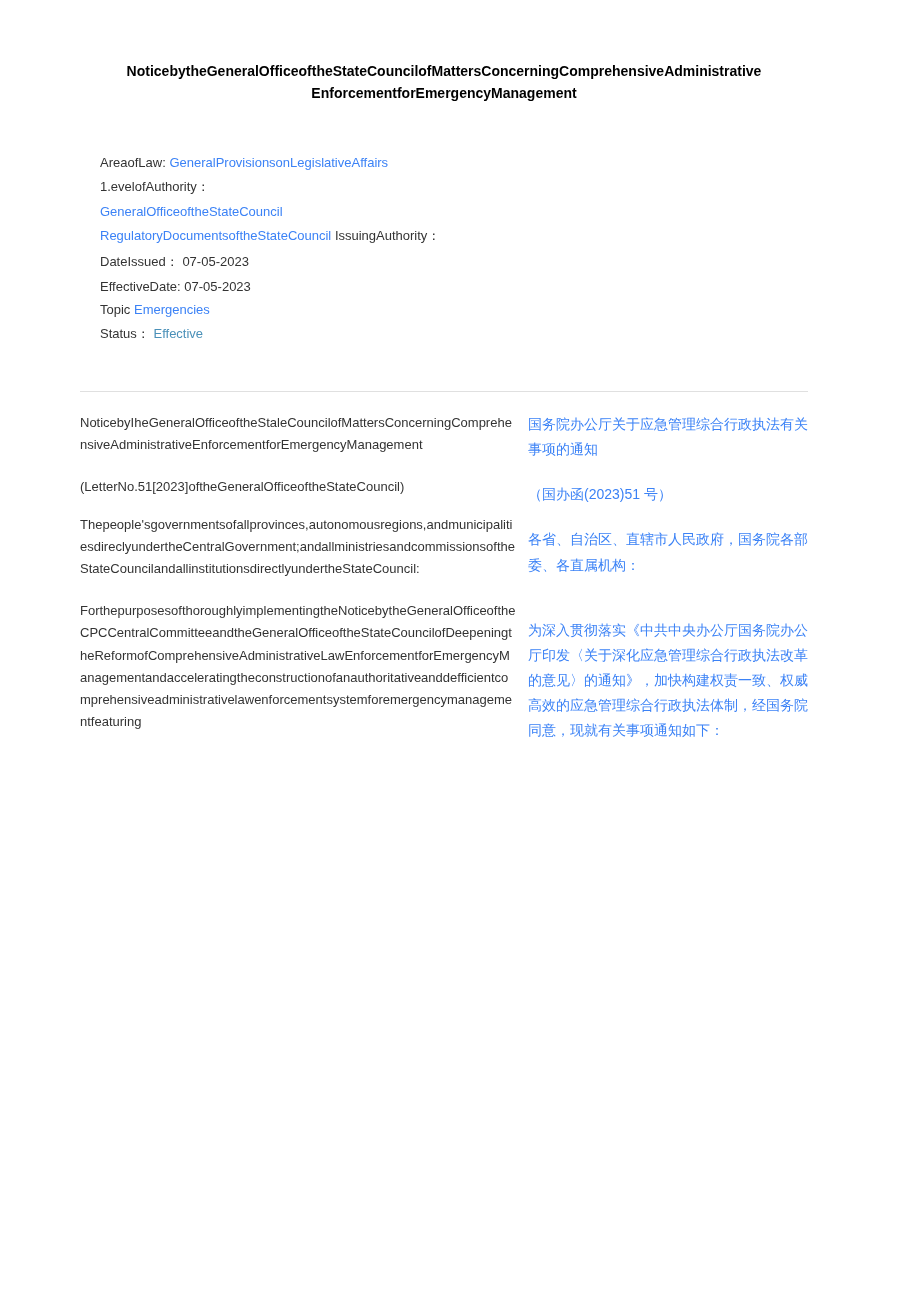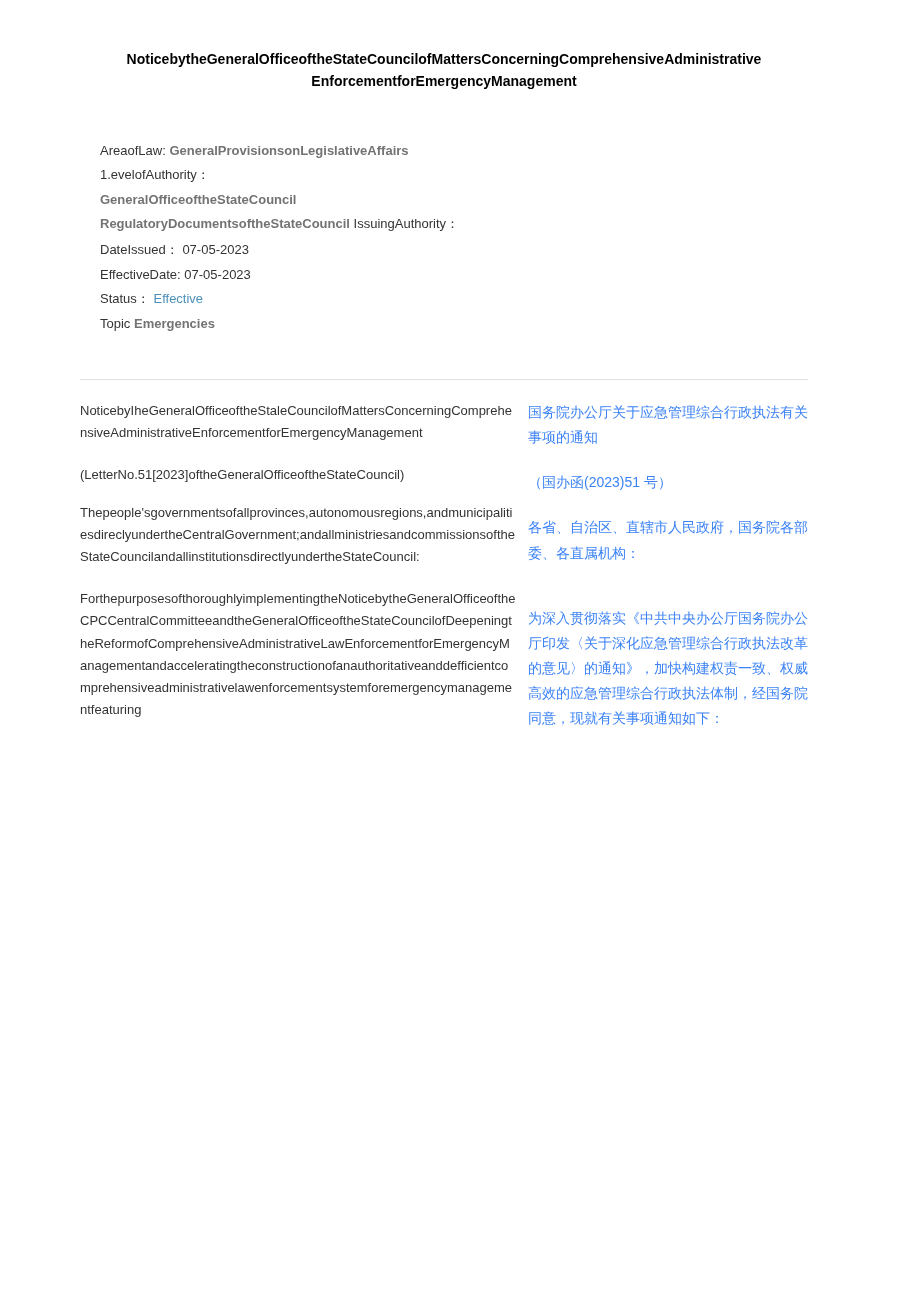--- a/index.html
+++ b/index.html
@@ -14,21 +14,21 @@
       font-size: 13px;
       color: #333333;
       width: 920px;
       min-height: 1301px;
     }
 
     .page {
       width: 888px;
       min-height: 1301px;
       background: #ffffff;
-      padding: 48px 80px;
+      padding: 60px 80px;
     }
 
     .title-section {
       text-align: center;
       margin-bottom: 40px;
     }
 
     .main-title {
       font-weight: bold;
       font-size: 14px;
@@ -45,23 +45,22 @@
       margin-bottom: 8px;
       font-size: 13px;
       color: #333333;
     }
 
     .meta-label {
       color: #333333;
     }
 
     .meta-link {
-      color: #737373;
+      color: #3b82f6;
       text-decoration: none;
-      font-weight: bold;
     }
 
     .meta-value {
       color: #333333;
     }
 
     .status-value {
       color: #4a90b8;
       font-weight: normal;
     }
@@ -168,29 +167,29 @@
       <span class="meta-label">DateIssued：</span>
       <span class="meta-value">07-05-2023</span>
     </div>
 
     <div class="meta-row">
       <span class="meta-label">EffectiveDate:</span>
       <span class="meta-value">07-05-2023</span>
     </div>
 
     <div class="meta-row">
+      <span class="meta-label">Topic</span>
+      <a class="meta-link" href="#">Emergencies</a>
+    </div>
+
+    <div class="meta-row">
       <span class="meta-label">Status：</span>
       <span class="status-value">Effective</span>
     </div>
 
-    <div class="meta-row">
-      <span class="meta-label">Topic</span>
-      <a class="meta-link" href="#">Emergencies</a>
-    </div>
-
   </div>
 
   <hr class="divider">
 
   <div class="two-column">
 
     <div class="col-left">
 
       <div class="english-title-block english-paragraph">
         <span>NoticebyIheGeneralOfficeoftheStaleCouncilofMattersConcerningComprehensiveAdministrativeEnforcementforEmergencyManagement</span>

